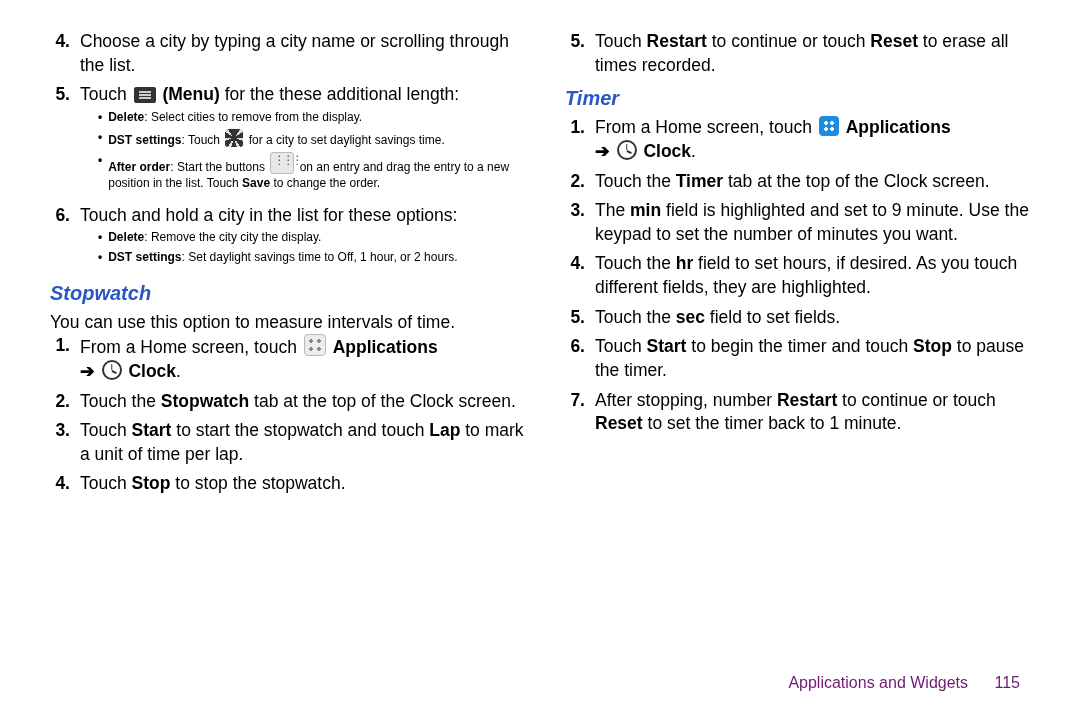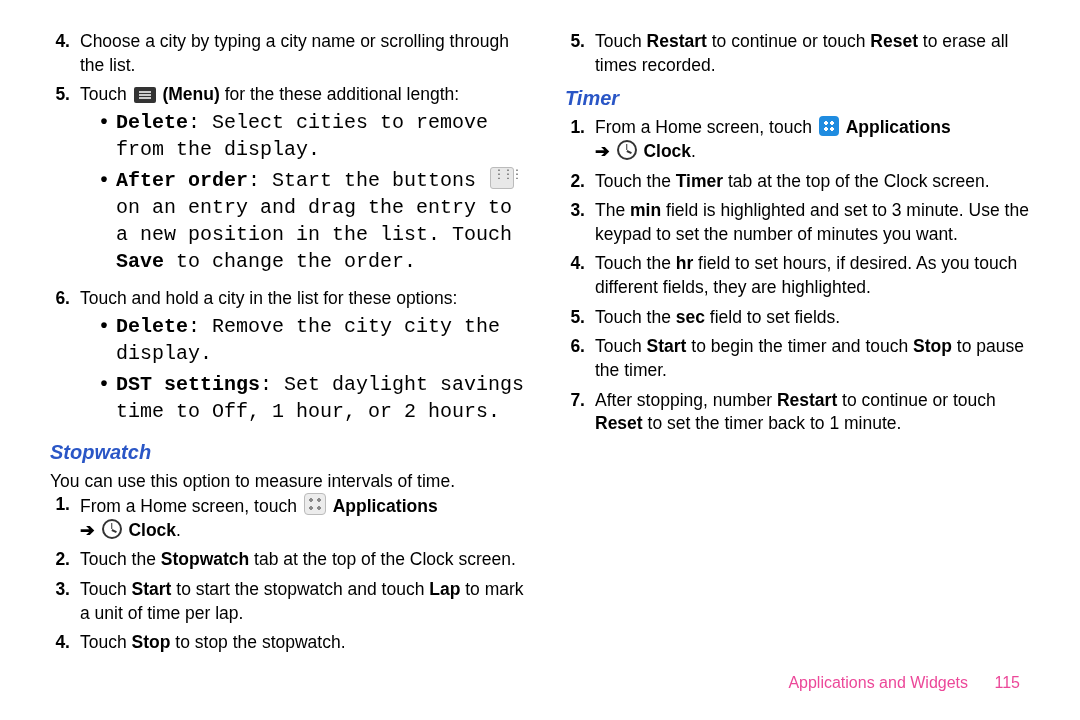--- a/index.html
+++ b/index.html
@@ -41,22 +41,21 @@
   ol.num > li > .n {
     font-weight: 700;
     min-width: 20px;
     text-align: right;
   }
   ol.num > li > .t { flex: 1; }
   ul.bul {
     list-style: none;
     padding: 0;
     margin: 2px 0 6px 18px;
-    font-size: 20px;
-    font-family: Liberation Mono, monospace;
+    font-size: 12px;
   }
   ul.bul > li {
     display: flex;
     gap: 6px;
     margin-bottom: 4px;
   }
   ul.bul > li::before {
     content: "•";
     font-weight: 700;
     flex-shrink: 0;
@@ -169,21 +168,21 @@
     background: #333;
     transform-origin: left center;
     transform: rotate(25deg);
   }
 
   .footer {
     position: absolute;
     right: 60px;
     bottom: 28px;
     font-size: 16px;
-    color: #ec4899;
+    color: #701a75;
   }
   .footer .sect { margin-right: 22px; }
 </style>
 </head>
 <body>
 
 <div class="page">
 
   <div class="col">
     <ol class="num">
@@ -195,20 +194,27 @@
         <span class="n">5.</span>
         <span class="t">
           <span>Touch </span>
           <span class="ico ico-menu"></span>
           <span class="b">(Menu)</span>
           <span> for the these additional length:</span>
           <ul class="bul">
             <li>
                 <span>
               <span class="b">Delete</span><span>: Select cities to remove from the display.</span>
+            </span>
+              </li>
+            <li>
+                <span>
+              <span class="b">DST settings</span><span>: Touch </span>
+              <span class="ico ico-gear"></span>
+              <span> for a city to set daylight savings time.</span>
             </span>
               </li>
             <li>
                 <span>
               <span class="b">After order</span><span>: Start the buttons </span>
               <span class="ico ico-dots9"></span>
               <span> on an entry and drag the entry to a new position in the list. Touch </span>
               <span class="b">Save</span>
               <span> to change the order.</span>
             </span>
@@ -296,21 +302,21 @@
       </li>
       <li>
         <span class="n">2.</span>
         <span class="t">
           <span>Touch the </span><span class="b">Timer</span><span> tab at the top of the Clock screen.</span>
         </span>
       </li>
       <li>
         <span class="n">3.</span>
         <span class="t">
-          <span>The </span><span class="b">min</span><span> field is highlighted and set to 3 minute. Use the keypad to set the number of minutes you want.</span>
+          <span>The </span><span class="b">min</span><span> field is highlighted and set to 9 minute. Use the keypad to set the number of minutes you want.</span>
         </span>
       </li>
       <li>
         <span class="n">4.</span>
         <span class="t">
           <span>Touch the </span><span class="b">hr</span><span> field to set hours, if desired. As you touch different fields, they are highlighted.</span>
         </span>
       </li>
       <li>
         <span class="n">5.</span>

